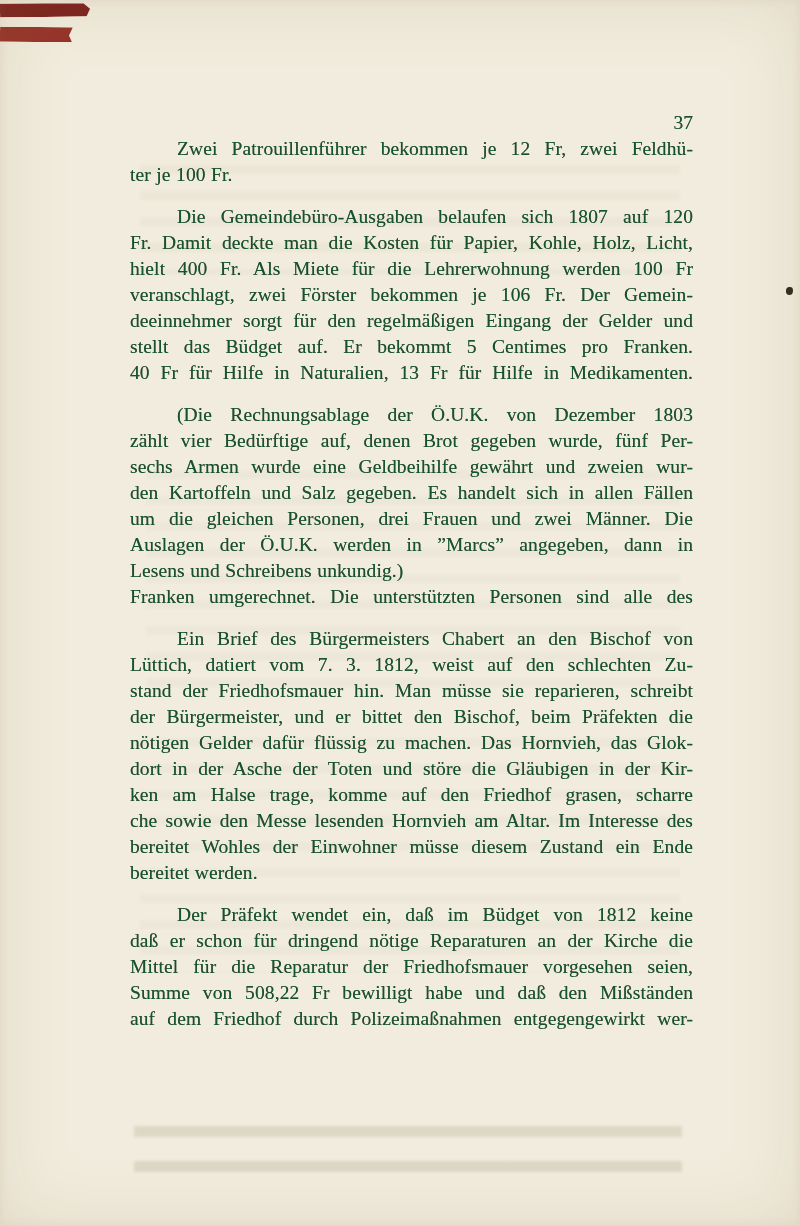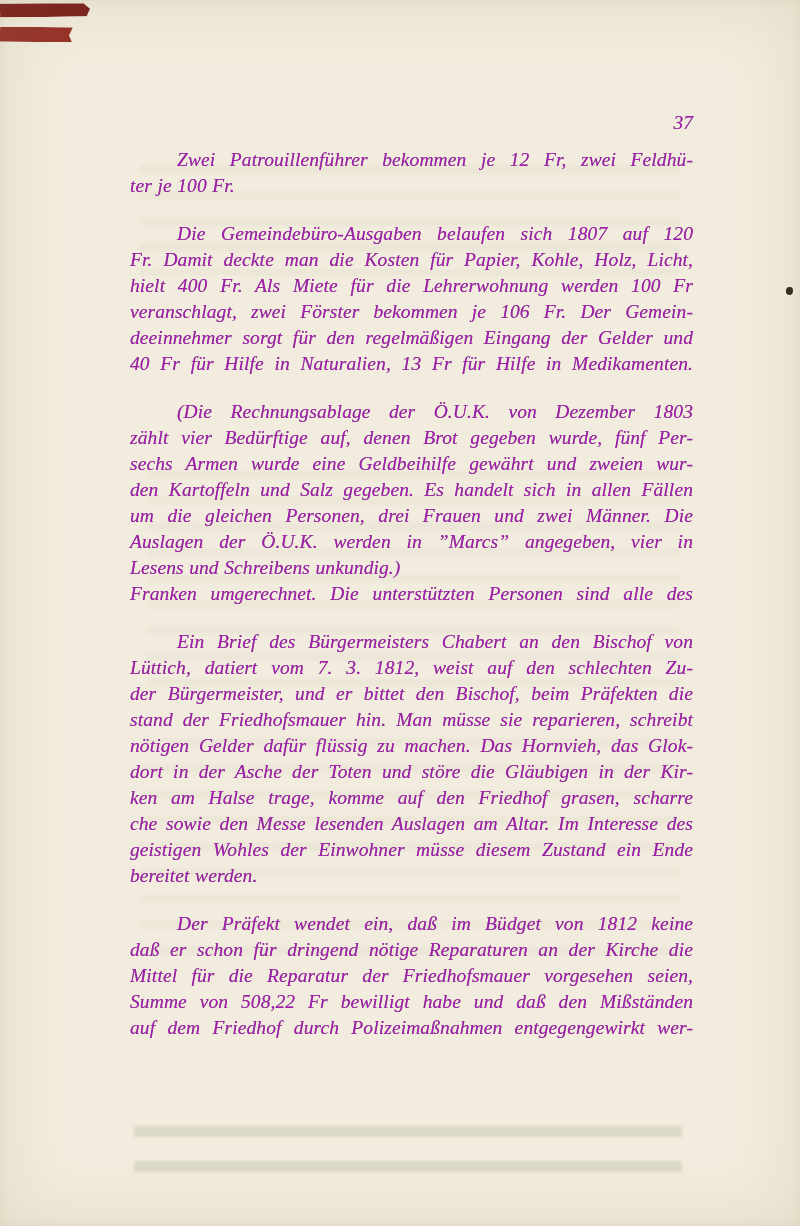--- a/index.html
+++ b/index.html
@@ -11,22 +11,22 @@
   }
   .page { position: absolute; inset: 0; }
 
   
   #text-block {
     position: absolute; left: 130px; top: 110px; width: 563px;
     color: #2b2620; font-size: 19.5px; line-height: 26px;
     text-shadow: 0 0 0.5px rgba(43,38,32,0.55);
   }
   .pageno { text-align: right; }
-  .para { margin-top: 22px; }
-  #paragraphs .para:first-child { margin-top: 11px; }
+  .para { margin-top: 16px; }
+  #paragraphs .para:first-child { margin-top: 0; }
   .line {
     text-align: justify; text-align-last: justify;
     word-spacing: 0.5px; letter-spacing: 0.1px;
     white-space: normal;
   }
   .line.endline { text-align-last: left; }
   .line.indent { text-indent: 47px; }
 
   
   .red-mark { position: absolute; left: 0; }
@@ -76,55 +76,56 @@
 
 <div class="page">
   <div class="red-mark top" style="background: rgb(124, 34, 30);"></div>
   <div class="red-mark bottom" style="background: rgb(150, 51, 42);"></div>
 
   <div class="ghost g1"></div>
   <div class="ghost g2"></div>
   <div class="ghost g3"></div>
   <div class="ghost gb"></div>
 
-  <div id="text-block" style="color: #a21caf; font-style: italic;">
+  <div id="text-block" style="color: #14532d;">
     <div class="pageno">37</div>
     <div id="paragraphs">
         <div class="para">
           <div class="line indent">Zwei Patrouillenführer bekommen je 12 Fr, zwei Feldhü-</div>
           <div class="line endline">ter je 100 Fr.</div>
         </div>
         <div class="para">
           <div class="line indent">Die Gemeindebüro-Ausgaben belaufen sich 1807 auf 120</div>
           <div class="line">Fr. Damit deckte man die Kosten für Papier, Kohle, Holz, Licht,</div>
           <div class="line">hielt 400 Fr. Als Miete für die Lehrerwohnung werden 100 Fr</div>
           <div class="line">veranschlagt, zwei Förster bekommen je 106 Fr. Der Gemein-</div>
           <div class="line">deeinnehmer sorgt für den regelmäßigen Eingang der Gelder und</div>
+          <div class="line">stellt das Büdget auf. Er bekommt 5 Centimes pro Franken.</div>
           <div class="line">40 Fr für Hilfe in Naturalien, 13 Fr für Hilfe in Medikamenten.</div>
         </div>
         <div class="para">
           <div class="line indent">(Die Rechnungsablage der Ö.U.K. von Dezember 1803</div>
           <div class="line">zählt vier Bedürftige auf, denen Brot gegeben wurde, fünf Per-</div>
           <div class="line">sechs Armen wurde eine Geldbeihilfe gewährt und zweien wur-</div>
           <div class="line">den Kartoffeln und Salz gegeben. Es handelt sich in allen Fällen</div>
           <div class="line">um die gleichen Personen, drei Frauen und zwei Männer. Die</div>
-          <div class="line">Auslagen der Ö.U.K. werden in ”Marcs” angegeben, vier in</div>
+          <div class="line">Auslagen der Ö.U.K. werden in ”Marcs” angegeben, dann in</div>
           <div class="line endline">Lesens und Schreibens unkundig.)</div>
           <div class="line">Franken umgerechnet. Die unterstützten Personen sind alle des</div>
         </div>
         <div class="para">
           <div class="line indent">Ein Brief des Bürgermeisters Chabert an den Bischof von</div>
           <div class="line">Lüttich, datiert vom 7. 3. 1812, weist auf den schlechten Zu-</div>
+          <div class="line">stand der Friedhofsmauer hin. Man müsse sie reparieren, schreibt</div>
           <div class="line">der Bürgermeister, und er bittet den Bischof, beim Präfekten die</div>
-          <div class="line">stand der Friedhofsmauer hin. Man müsse sie reparieren, schreibt</div>
           <div class="line">nötigen Gelder dafür flüssig zu machen. Das Hornvieh, das Glok-</div>
           <div class="line">dort in der Asche der Toten und störe die Gläubigen in der Kir-</div>
           <div class="line">ken am Halse trage, komme auf den Friedhof grasen, scharre</div>
-          <div class="line">che sowie den Messe lesenden Auslagen am Altar. Im Interesse des</div>
-          <div class="line">geistigen Wohles der Einwohner müsse diesem Zustand ein Ende</div>
+          <div class="line">che sowie den Messe lesenden Hornvieh am Altar. Im Interesse des</div>
+          <div class="line">bereitet Wohles der Einwohner müsse diesem Zustand ein Ende</div>
           <div class="line endline">bereitet werden.</div>
         </div>
         <div class="para">
           <div class="line indent">Der Präfekt wendet ein, daß im Büdget von 1812 keine</div>
           <div class="line">daß er schon für dringend nötige Reparaturen an der Kirche die</div>
           <div class="line">Mittel für die Reparatur der Friedhofsmauer vorgesehen seien,</div>
           <div class="line">Summe von 508,22 Fr bewilligt habe und daß den Mißständen</div>
           <div class="line">auf dem Friedhof durch Polizeimaßnahmen entgegengewirkt wer-</div>
         </div>
       </div>

